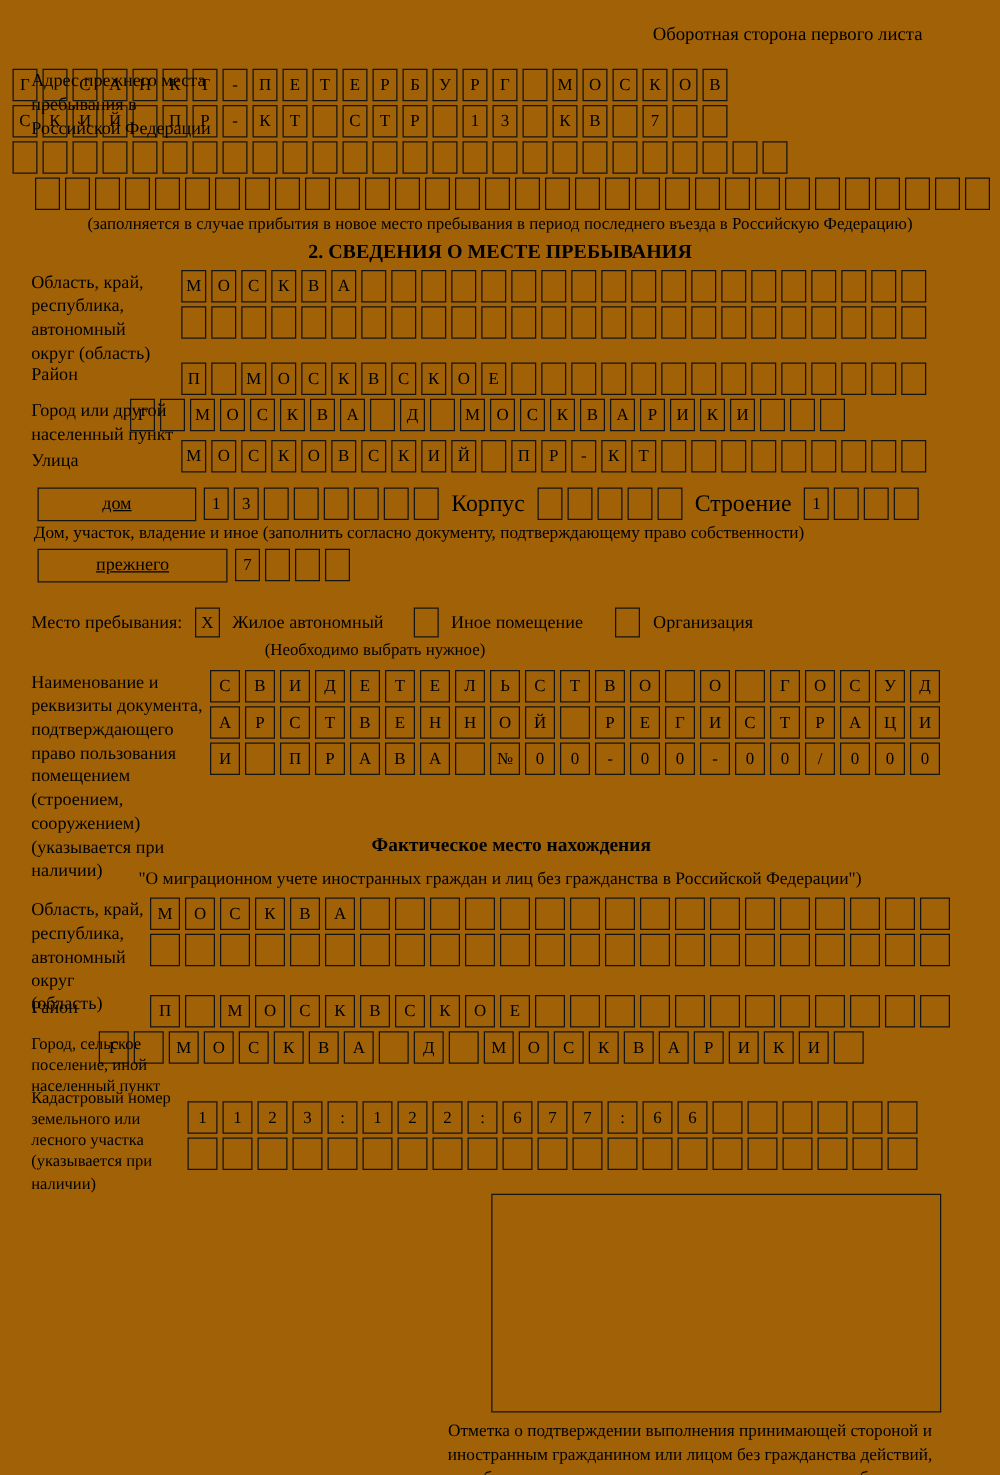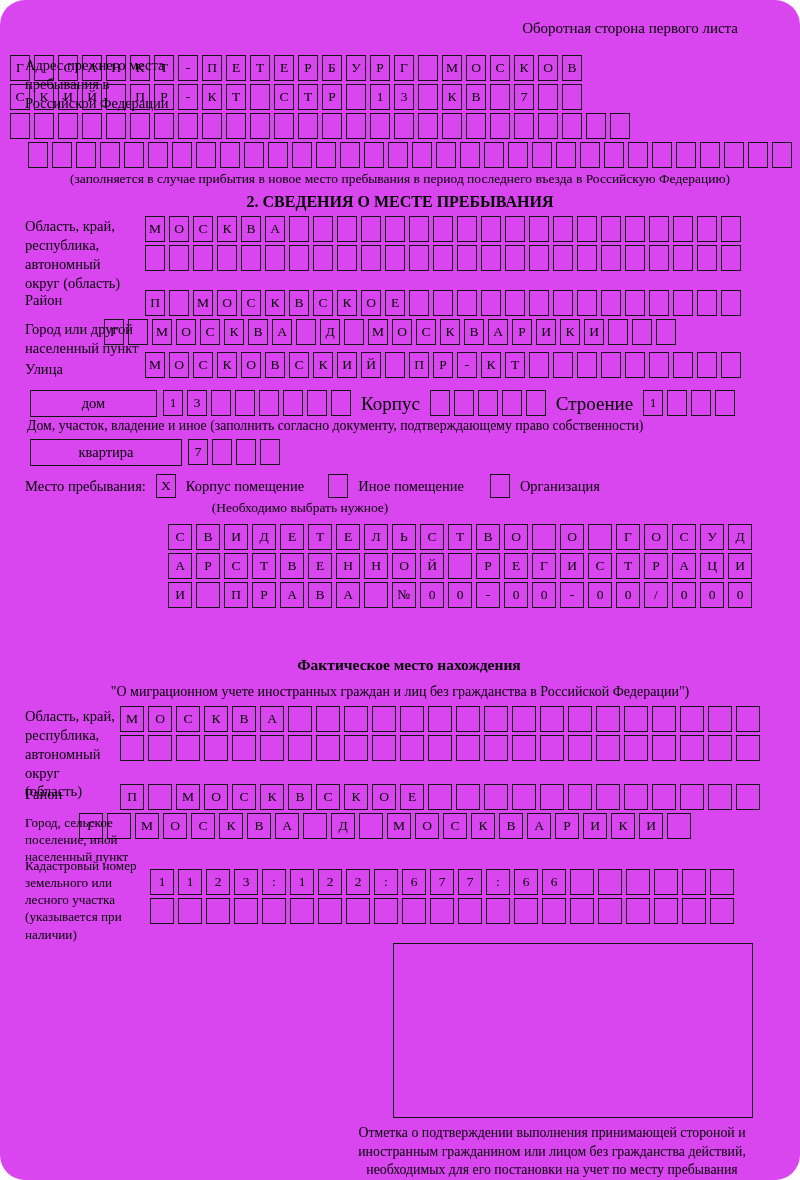--- a/index.html
+++ b/index.html
@@ -1,21 +1,20 @@
 <!DOCTYPE html>
 <html><head>
 <meta charset="utf-8">
 <style>
   html,body{margin:0;padding:0;background:#fff;}
   .page{
     width:800px;height:1180px;position:relative;overflow:hidden;
-    background:#d946ef;color:#000;
+    background:#a16207;color:#000;
     font-family:"Liberation Serif","DejaVu Serif",serif;
     box-sizing:border-box;
-    border-radius:25px;
   }
   .backnote{ text-align:right; padding:20px 62px 0 0; font-size:15px; }
 
   
   .cellrow{ display:flex; gap:4px; margin-bottom:3px; }
   .cellrow .cell{
     flex:none; width:20px; height:26px; box-sizing:border-box;
     border:1.7px solid #141414; display:flex; align-items:center; justify-content:center;
     font-size:13.5px; line-height:1;
   }
@@ -34,25 +33,25 @@
   .pl-fcity{ padding-left:79px; }
   .pl-kad{ padding-left:150px; }
 
   .caption{ font-size:13.5px; text-align:center; margin:2px 10px 4px 10px; }
   .caption-left{ font-size:13.8px; margin:1px 0 5px 27px; }
   .sect-title{ text-align:center; font-weight:bold; font-size:16px; margin:6px 0 5px 0; }
   .sub-title{ text-align:center; font-weight:bold; font-size:15.5px; margin:14px 0 10px 0;padding-left:18px; }
 
   .widebox{
     flex:none; box-sizing:border-box; border:1.7px solid #141414; height:27px;
-    display:flex; align-items:center; justify-content:center; font-size:14.5px;
+    display:flex; align-items:center; justify-content:center; font-size:14.5px;text-decoration:underline;
   }
   .inline-lbl{ font-size:19px; align-self:center; flex:none; }
 
-  .stayrow{ display:flex; align-items:center; gap:10px; margin:8px 0 2px 25px; font-size:14.5px; }
+  .stayrow{ display:flex; align-items:center; gap:10px; margin:20px 0 2px 25px; font-size:14.5px; }
   .checkbox{
     flex:none; width:20px; height:24px; box-sizing:border-box; border:1.7px solid #141414;
     display:flex; align-items:center; justify-content:center; font-size:13.5px;
   }
   .stamp{
     border:1.8px solid #141414; width:360px; height:175px; margin:8px 0 6px 393px;
     box-sizing:border-box;
   }
   .stampcap{ width:400px; margin-left:352px; text-align:center; font-size:13.8px; line-height:1.35; }
 </style>
@@ -358,41 +357,42 @@
     <div class="cellrow" style="margin-bottom:0;">
         <span class="cell">1</span>
         <span class="cell"></span>
         <span class="cell"></span>
         <span class="cell"></span>
       </div>
   </div>
   <div class="caption-left">Дом, участок, владение и иное (заполнить согласно документу, подтверждающему право собственности)</div>
 
   <div style="display:flex; gap:6px; margin:2px 0 1px 30px;">
-    <div class="widebox" style="width:152px;">квартира</div>
+    <div class="widebox" style="width:152px;">прежнего</div>
     <div class="cellrow" style="margin-bottom:0;">
         <span class="cell">7</span>
         <span class="cell"></span>
         <span class="cell"></span>
         <span class="cell"></span>
       </div>
   </div>
 
   <div class="stayrow">
     <span>Место пребывания:</span>
     <span class="checkbox">X</span>
-    <span>Корпус помещение</span>
+    <span>Жилое автономный</span>
     <span class="checkbox" style="margin-left:14px;"></span>
     <span>Иное помещение</span>
     <span class="checkbox" style="margin-left:16px;"></span>
     <span>Организация</span>
   </div>
   <div style="font-size:13.5px; margin:1px 0 8px 0; width:300px; margin-left:150px; text-align:center;">(Необходимо выбрать нужное)</div>
 
   <div class="group pl-doc" style="min-height:118px;">
+    <div class="glabel" style="width:138px;">Наименование и реквизиты документа, подтверждающего право пользования помещением (строением, сооружением) (указывается при наличии)</div>
     <div class="cellrow wide">
         <span class="cell">С</span>
         <span class="cell">В</span>
         <span class="cell">И</span>
         <span class="cell">Д</span>
         <span class="cell">Е</span>
         <span class="cell">Т</span>
         <span class="cell">Е</span>
         <span class="cell">Л</span>
         <span class="cell">Ь</span>

